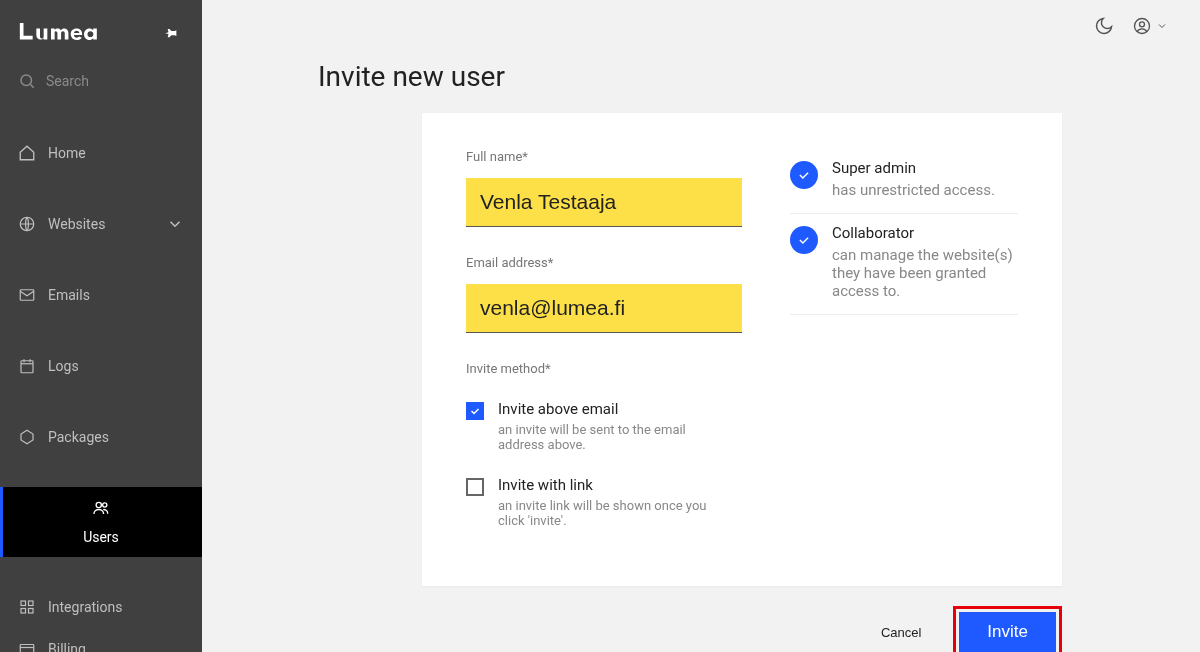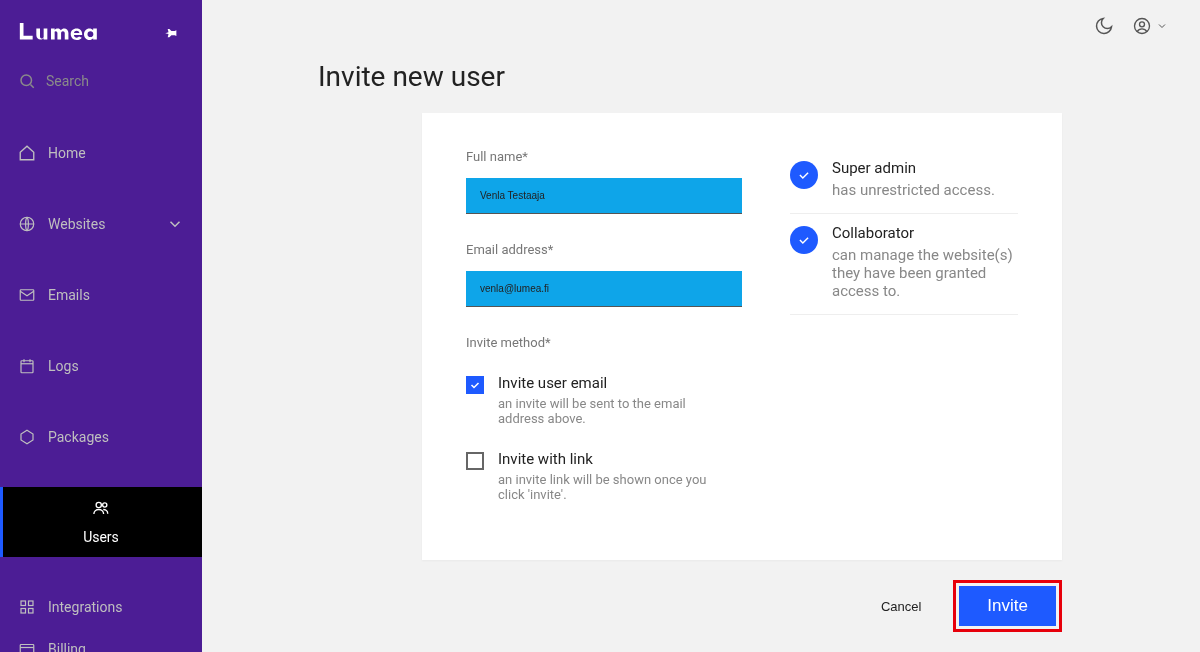--- a/index.html
+++ b/index.html
@@ -1,20 +1,20 @@
 <!DOCTYPE html>
 <html><head>
 <meta charset="utf-8">
 <style>
   * { box-sizing: border-box; margin: 0; padding: 0; }
   html, body { height: 100%; font-family: -apple-system, BlinkMacSystemFont, "Segoe UI", Roboto, Arial, sans-serif; }
   body { display: flex; background: #f2f2f2; color: #333; width:1200px; height:652px; overflow:hidden;}
 
   
-  .sidebar { width: 202px; background: #4c1d95; color: #bbb; display: flex; flex-direction: column; flex-shrink:0;}
+  .sidebar { width: 202px; background: #404040; color: #bbb; display: flex; flex-direction: column; flex-shrink:0;}
   .sidebar-top { display:flex; align-items:center; justify-content:space-between; padding: 20px 18px 8px 18px; }
   .logo { height: 28px; display:flex; align-items:center; }
   .pin-btn { color:#fff; width:26px; height:26px; display:flex; align-items:center; justify-content:center; cursor:pointer;}
   .search-row { display:flex; align-items:center; gap:10px; padding: 16px 18px 12px 18px; color:#8a8a8a; font-size:14px; cursor:pointer;}
   .nav-group { margin-top: 30px; display:flex; flex-direction:column;gap:29px;}
   .nav-item { display:flex; align-items:center; gap:12px; padding: 12px 18px; color:#bfbfbf; font-size:14px; cursor:pointer; position:relative;}
   .nav-item.active { background:#000; color:#fff;flex-direction:column;}
   .nav-item.active::before { content:""; position:absolute; left:0; top:0; bottom:0; width:3px; background:#1E5AFF;}
   .nav-item .sub-chevron { margin-left:auto; }
   .nav-bottom { margin-top:auto; padding-bottom: 10px;}
@@ -28,21 +28,21 @@
   .acct { display:flex; align-items:center; gap:4px; cursor:pointer;}
   .content-wrap { padding: 0px 32px 32px 32px;}
   .page-title { font-size:28px; font-weight:400; color:#222; margin: 24px 0 20px 84px;}
   .card { background:#fff; width:640px; margin: 0 0 0 188px; padding: 36px 44px 44px 44px; box-shadow: 0 1px 2px rgba(0,0,0,0.04);}
   .columns { display:flex; gap:48px;}
   .col-left { width: 276px;}
   .col-right { flex:1; }
 
   .field-label { font-size:13px; color:#777; margin-bottom:14px; display:block;}
   .input-wrap { margin-bottom: 28px;}
-  .text-input { width:100%; background:#0ea5e9; border:none; border-bottom:1px solid #555; padding: 12px 14px; font-size:10px; color:#222; outline:none;}
+  .text-input { width:100%; background:#fde047; border:none; border-bottom:1px solid #555; padding: 12px 14px; font-size:21px; color:#222; outline:none;}
   
   .role-row { display:flex; gap:14px; padding: 10px 0 14px 0; border-bottom:1px solid #eee;}
   .role-chip { width:28px; height:28px; border-radius:50%; background:#1E5AFF; display:flex; align-items:center; justify-content:center; flex-shrink:0; margin-top:2px; }
   .role-chip svg { width:14px; height:14px; stroke:#fff;}
   .role-title { font-size:15px; color:#222; }
   .role-desc { font-size:15px; color:#888; margin-top:4px;}
 
   .method-section { margin-top: 6px; }
   .method-item { display:flex; gap:14px; padding: 10px 0 14px 0;}
   .chk { width:18px; height:18px; border:2px solid #666; flex-shrink:0; margin-top:2px; display:flex; align-items:center; justify-content:center; cursor:pointer;}
@@ -219,21 +219,21 @@
           <div class="method-section">
             <label class="field-label">Invite method*</label>
 
             <div class="method-item">
               <span class="chk checked">
                 <svg viewBox="0 0 24 24" fill="none" stroke-width="3">
                     <polyline points="5 12 10 17 19 8"></polyline>
                   </svg>
               </span>
               <div>
-                <div class="method-title">Invite user email</div>
+                <div class="method-title">Invite above email</div>
                 <div class="method-desc">an invite will be sent to the email address above.</div>
               </div>
             </div>
 
             <div class="method-item">
               <span class="chk"></span>
               <div>
                 <div class="method-title">Invite with link</div>
                 <div class="method-desc">an invite link will be shown once you click 'invite'.</div>
               </div>

